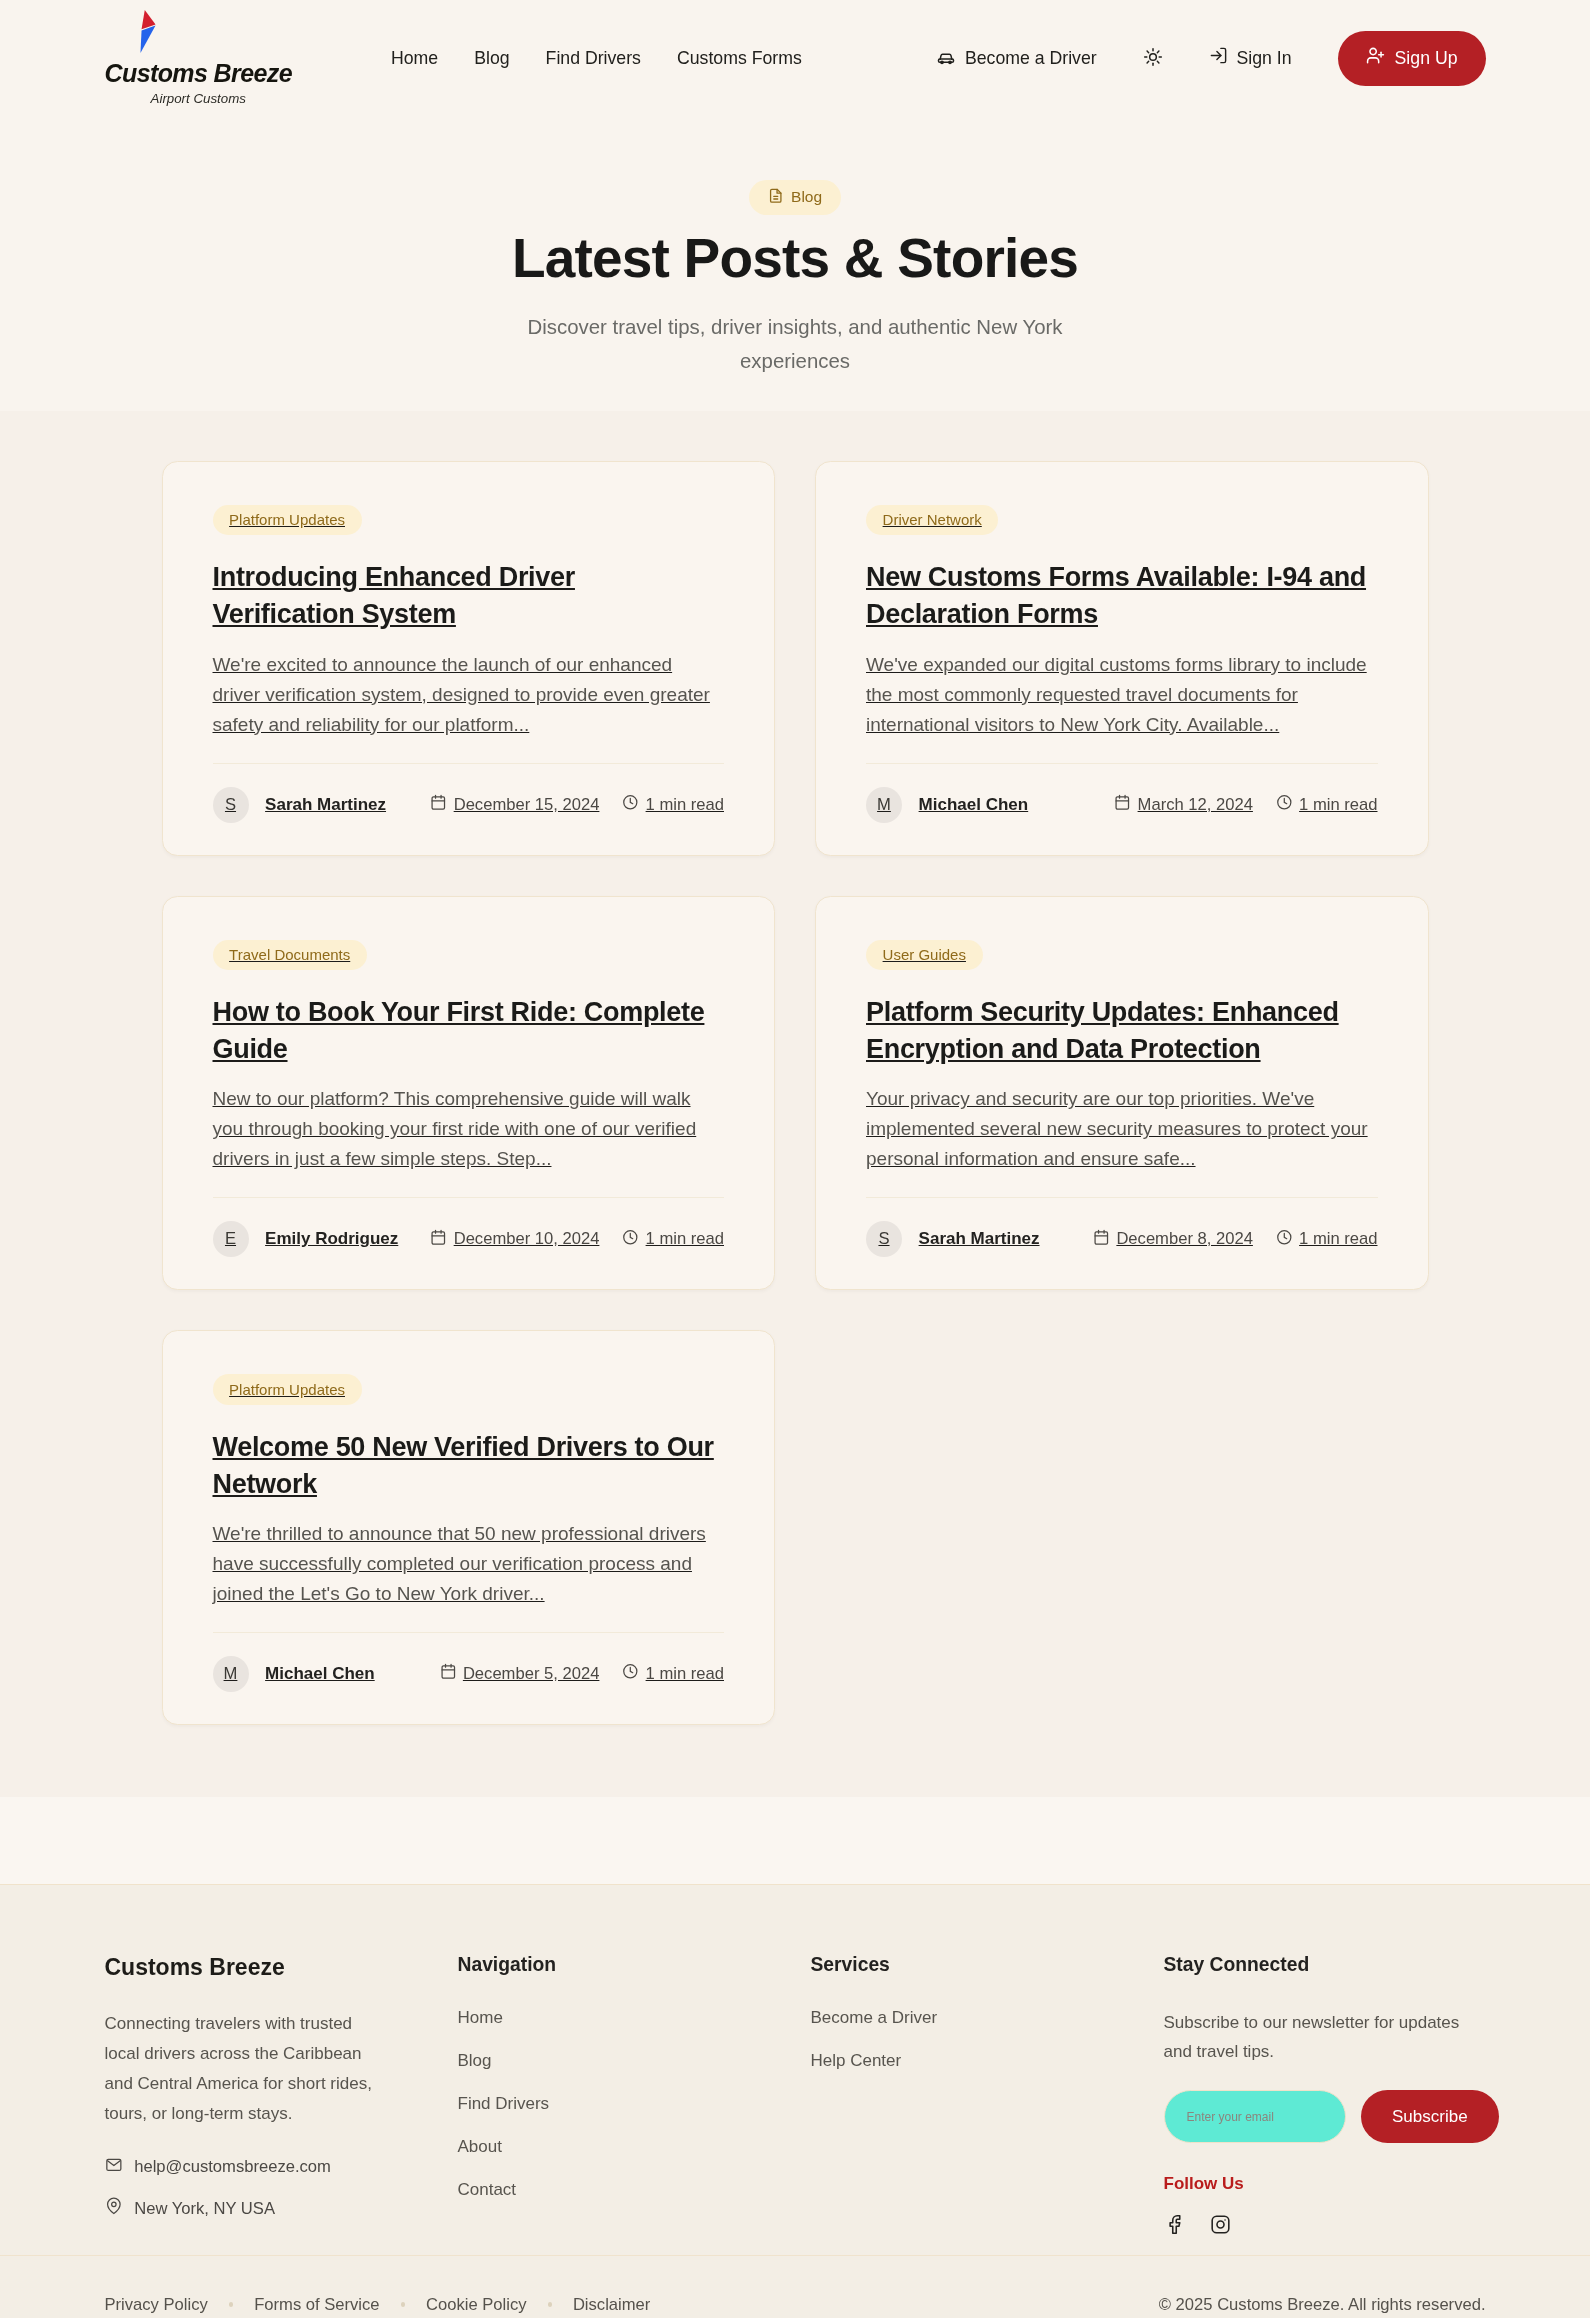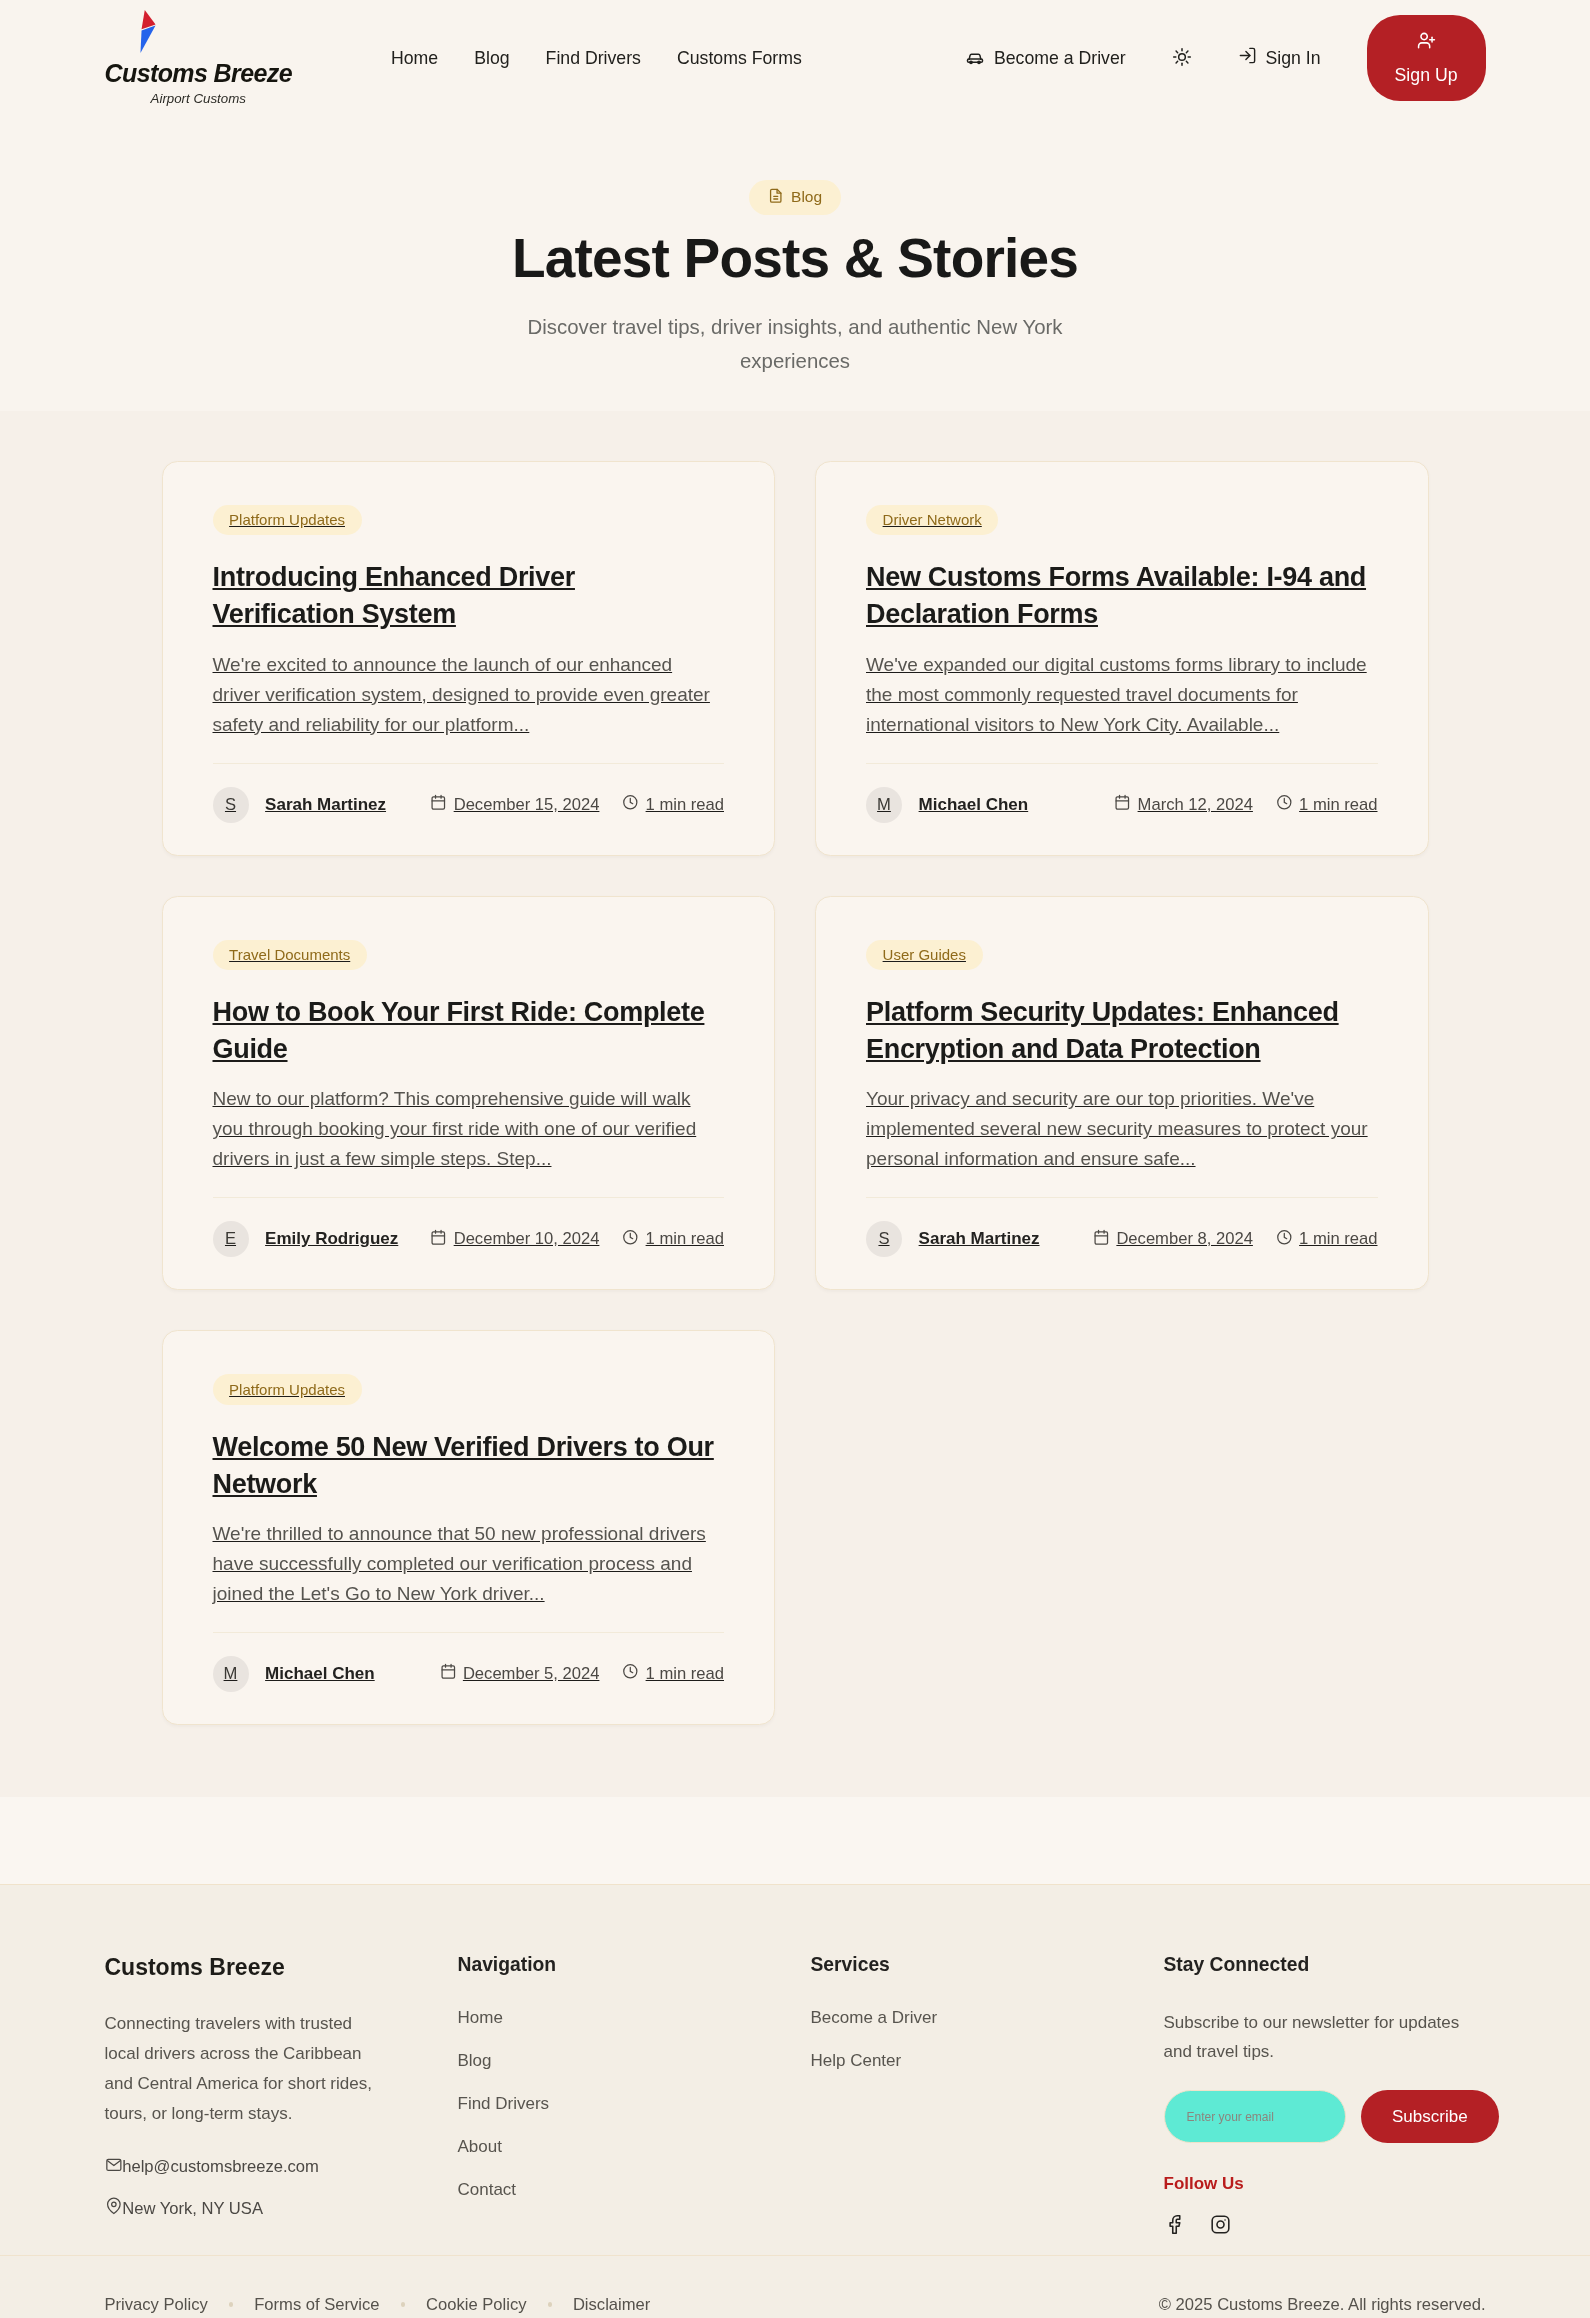--- a/index.html
+++ b/index.html
@@ -14,21 +14,21 @@
   .logo-mark { margin-left:32px; margin-bottom:3.3px; }
   .logo-name { font-size:25px; font-weight:700; font-style:italic; color:#16150f; letter-spacing:-0.6px; }
   .logo-tag { font-size:13.3px; font-style:italic; color:#2c2b26; text-align:center; margin-top:3.3px; }
   .nav { display:flex; gap:36px; margin-left:99px; }
   .nav a { text-decoration:none; color:#21201d; font-size:17.7px; font-weight:500; }
   .hright { margin-left:auto; display:flex; align-items:center; gap:46px; }
   .hlink { display:flex; align-items:center; gap:8.8px; font-size:17.7px; font-weight:500; color:#21201d; cursor:pointer; }
   .icon-btn { background:none; border:none; cursor:pointer; color:#21201d; display:flex; align-items:center; }
   .btn-primary { display:inline-flex; align-items:center; gap:10px; background:#b42025; color:#fff;
     border:none; border-radius:33px; padding:15.5px 28px; font-size:17.7px; font-weight:500;
-    font-family:inherit; cursor:pointer;flex-direction:column; }
+    font-family:inherit; cursor:pointer; }
 
   
   .hero { padding:64px 0 33px; text-align:center; background:#f9f4ee; }
   .pill { display:inline-flex; align-items:center; gap:7.7px; background:#fcf0d2; color:#8f6a1a;
     font-size:15.5px; font-weight:500; padding:7.7px 19px; border-radius:24px; }
   .hero-title { font-size:55px; font-weight:800; color:#191918; letter-spacing:-0.8px; margin:11px 0 20px; }
   .hero-sub { font-size:20.4px; line-height:34px; color:#6a6a67; max-width:641px; margin:0 auto; }
 
   
   .blog { background:#f6f0e9; padding:50px 0 72px; }
@@ -50,21 +50,21 @@
   .meta-item svg { flex:0 0 auto; }
 
   
   .band { height:87px; background:#faf6f1; }
 
   
   .footer { background:#f3eee5; border-top:1.1px solid #f0e3cb; padding-top:69px; }
   .fgrid { display:grid; grid-template-columns:353px 353px 353px 1fr; }
   .fbrand { font-size:23px; font-weight:700; color:#1d1c18; margin-bottom:28px; }
   .fdesc { font-size:17px; line-height:30px; color:#57544e; max-width:287px; margin-bottom:26.5px; }
-  .contact-row { display:flex; align-items:center; gap:0; font-size:16.6px; color:#4b4844; margin-bottom:19px; }
+  .contact-row { display:flex; align-items:center; gap:12px; font-size:16.6px; color:#4b4844; margin-bottom:19px; }
   .fhead { font-size:19.3px; font-weight:600; color:#232220; margin-bottom:32px; }
   .flist { list-style:none; }
   .flist li { margin-bottom:23px; }
   .flist a { text-decoration:none; font-size:17px; color:#57544e; cursor:pointer; }
   .stay-text { font-size:17px; line-height:29px; color:#57544e; max-width:309px; margin-bottom:24px; }
   .sub-form { display:flex; gap:15.5px; align-items:center; }
   .sub-input { width:182px; height:53px; border:1.1px solid #efe2c9; background:#5eead4; border-radius:26.5px;
     padding:0 22px; font-size:12px; color:#35332f; font-family:inherit; outline:none; }
   .sub-input::placeholder { color:#8b867e; }
   .sub-btn { height:53px; padding:0 31px; background:#b42025; color:#fff; border:none; border-radius:26.5px;

